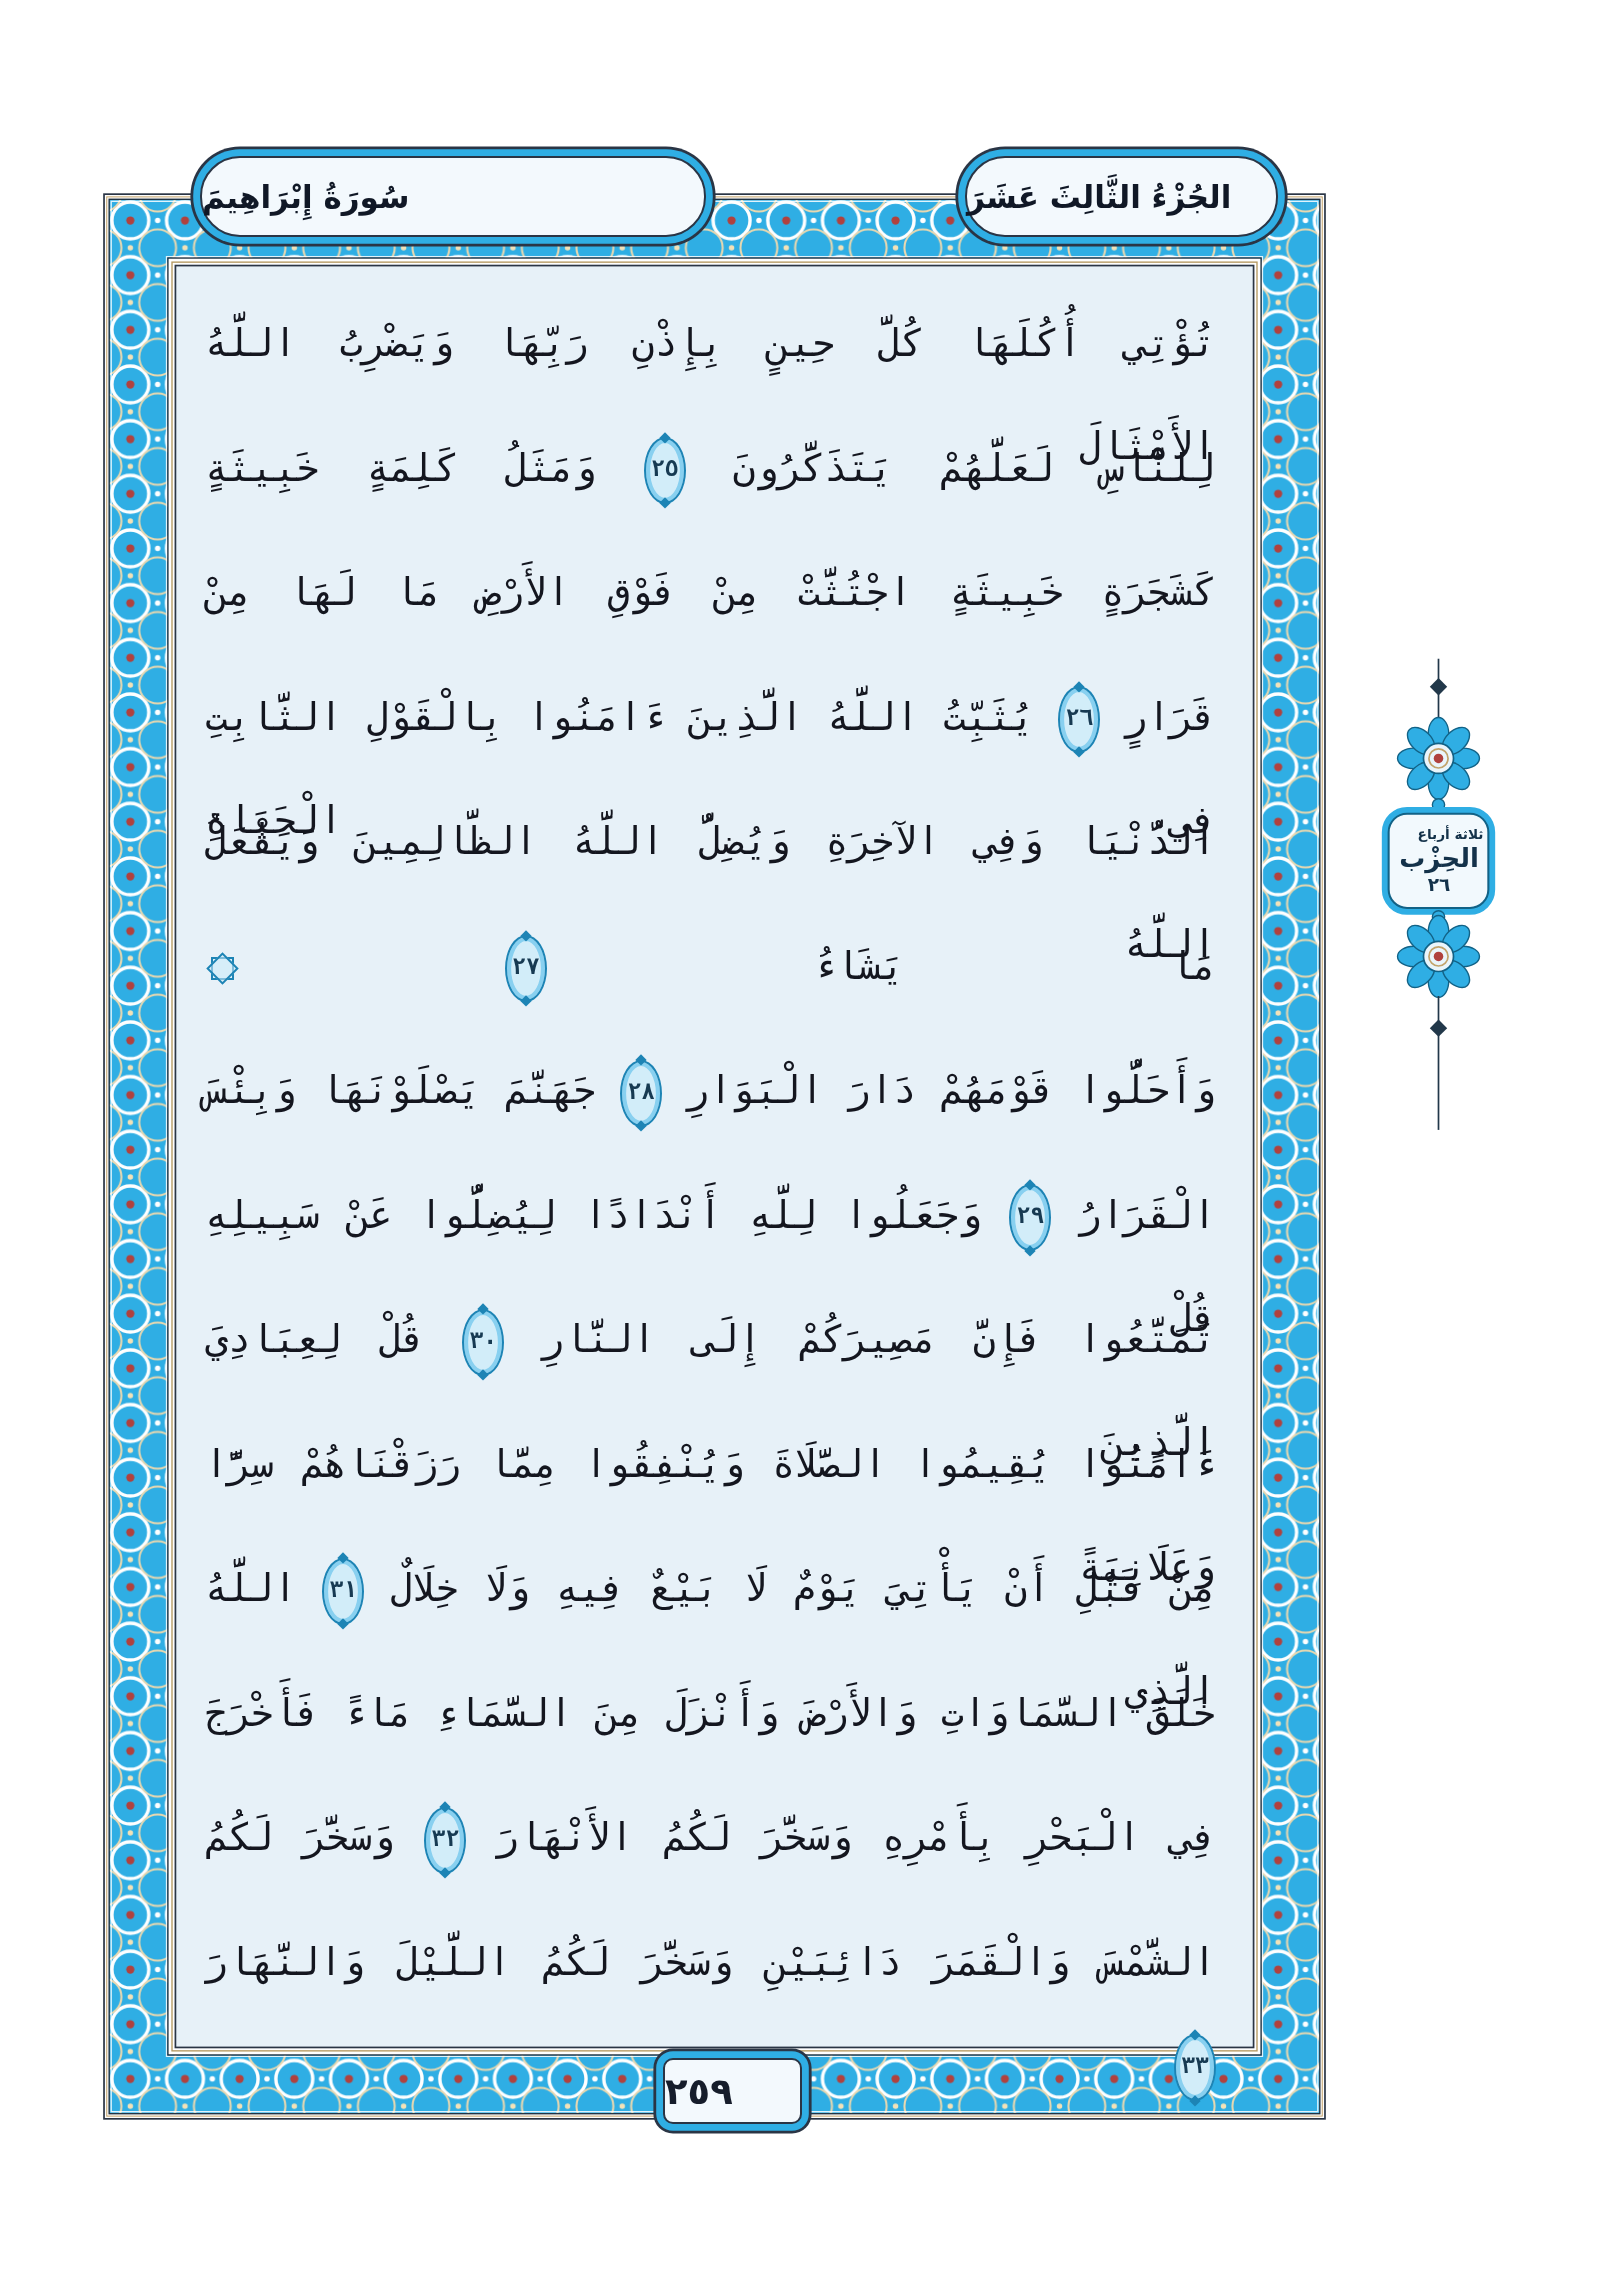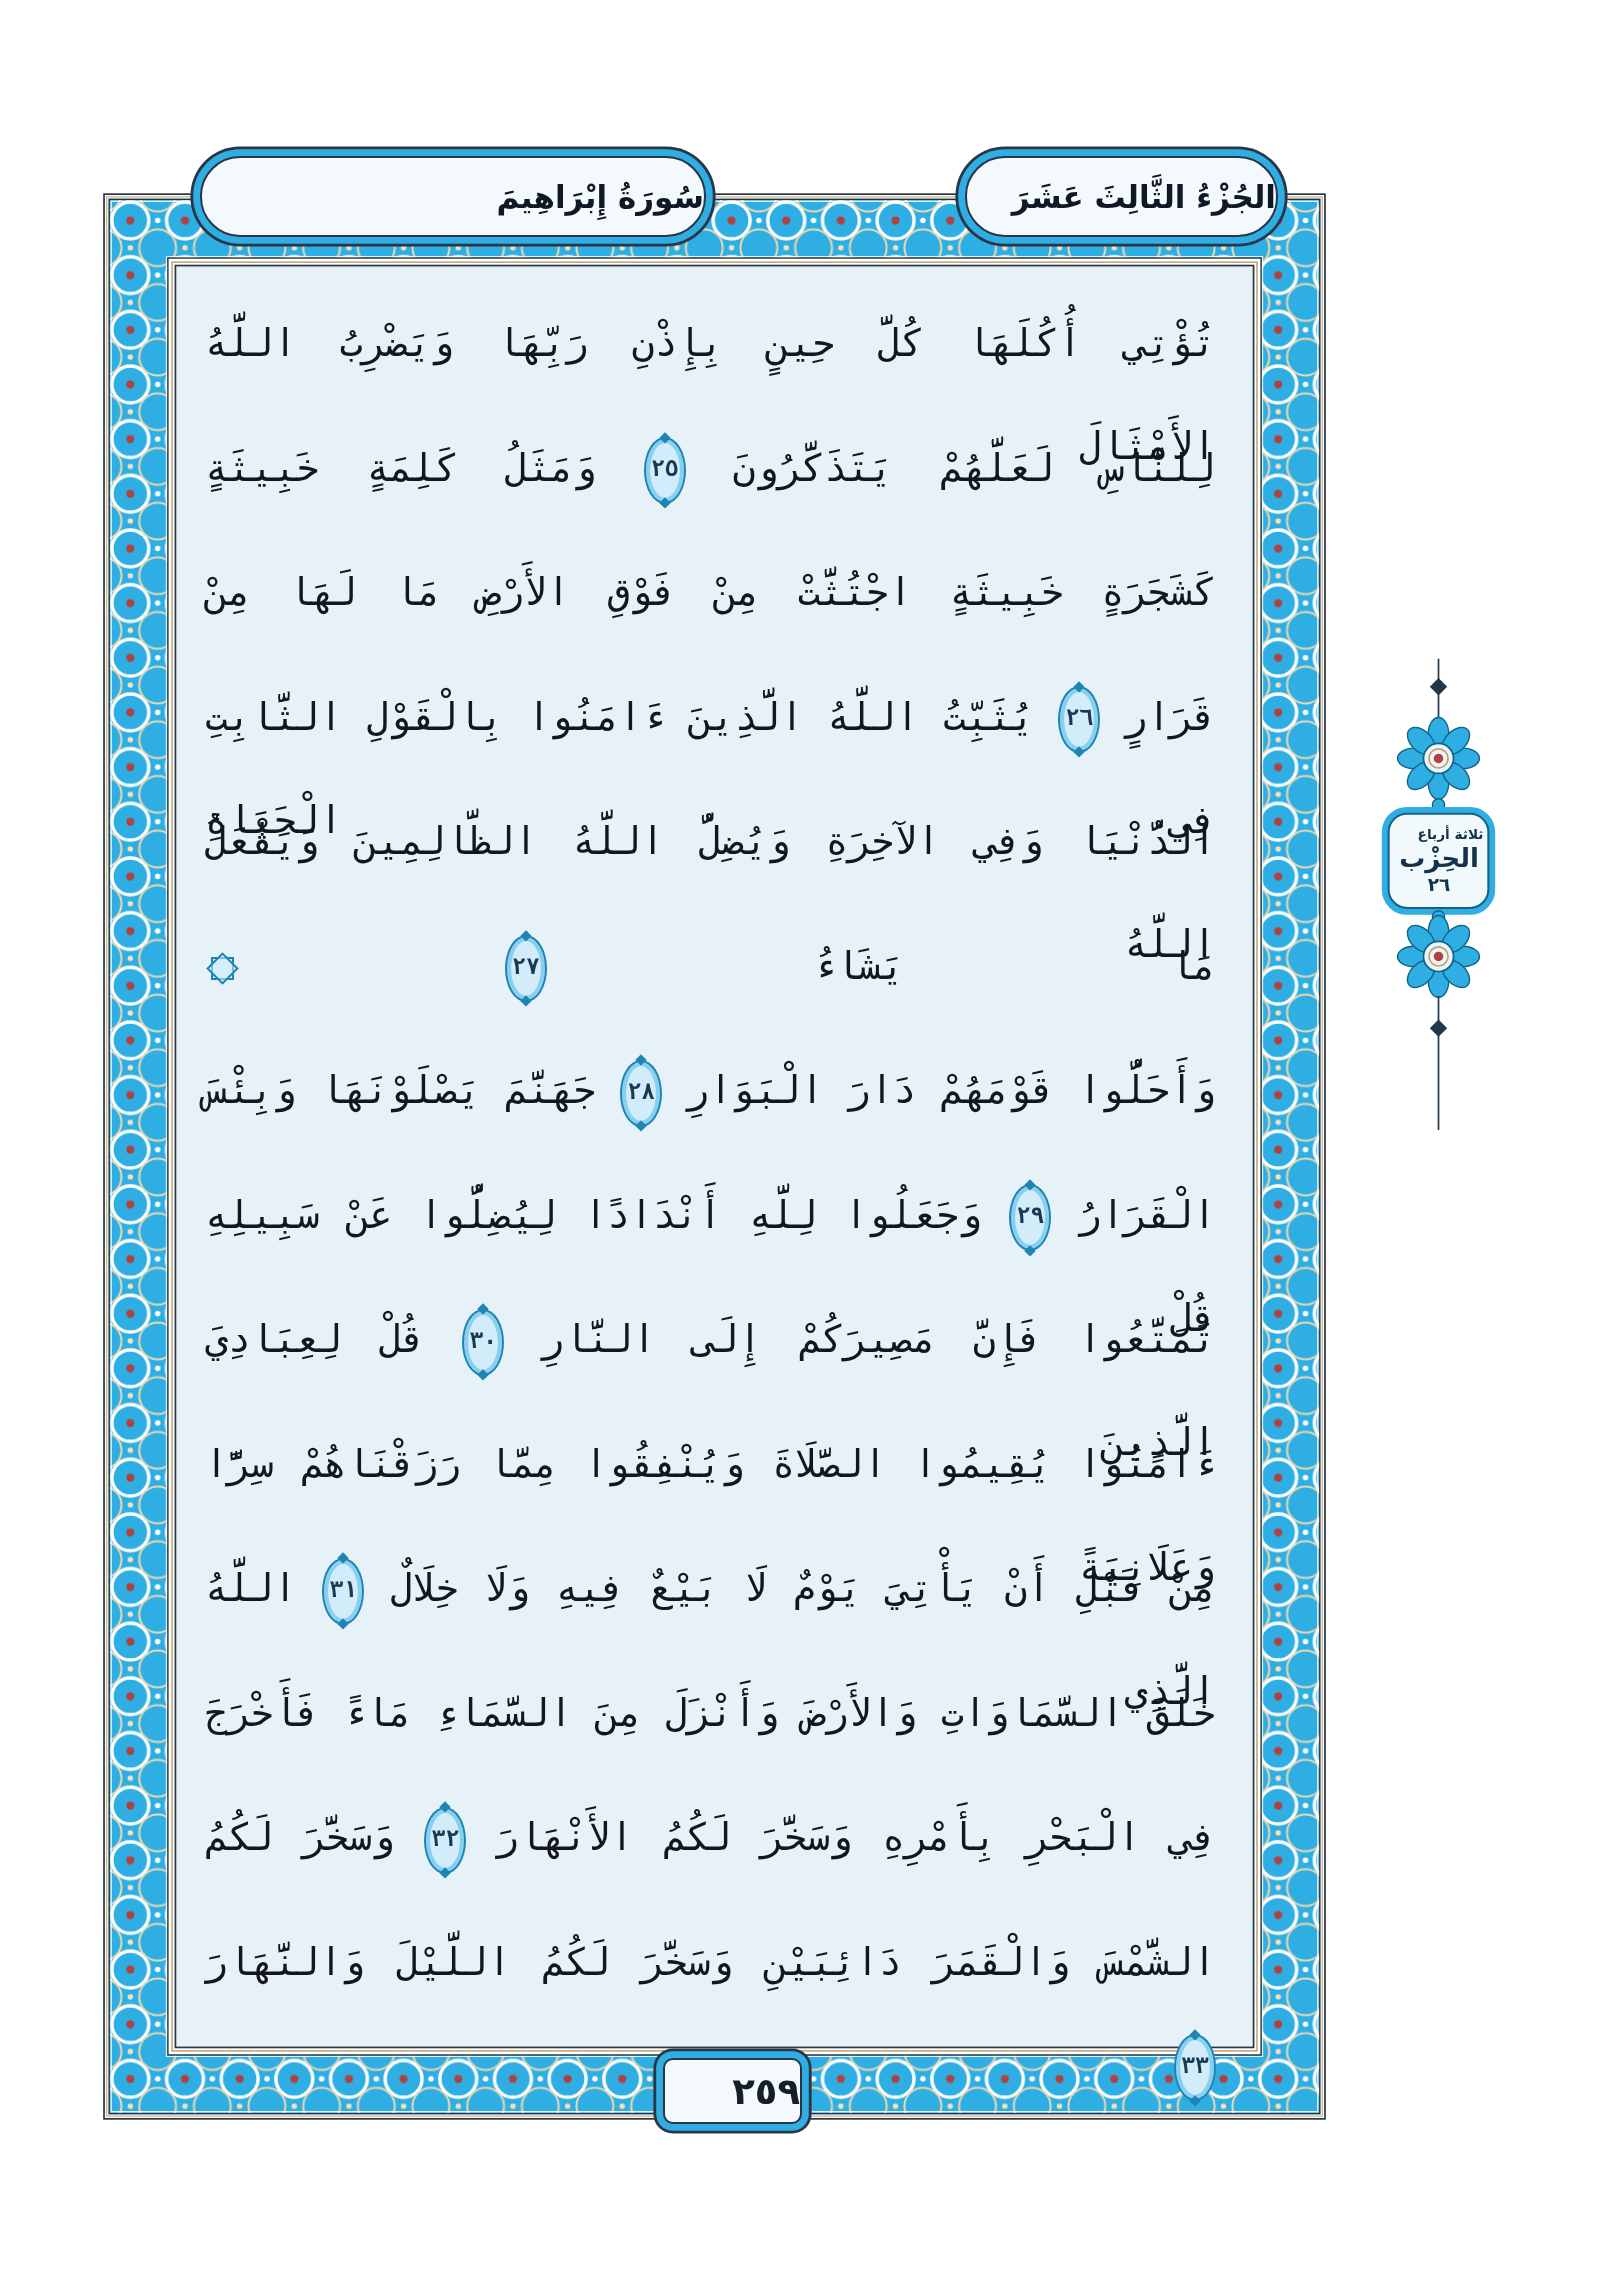--- a/index.html
+++ b/index.html
@@ -9,21 +9,21 @@
   *{box-sizing:border-box;}
   html,body{margin:0;padding:0;background:#ffffff;}
   body{font-family:"DejaVu Sans", sans-serif;}
   .canvas{position:relative;width:1600px;height:2295px;background:#ffffff;overflow:hidden;}
 
   
   .frame{position:absolute;left:103px;top:193px;width:1223px;height:1927px;}
 
   
   .cartouche{position:absolute;background:var(--cartouche-bg);border:2.1px solid var(--outline);
-    display:flex;align-items:center;justify-content:flex-end;
+    display:flex;align-items:center;justify-content:flex-start;
     box-shadow:0 0 0 6.8px var(--band),0 0 0 9.6px var(--outline);}
   .cartouche.surah{left:200px;top:156px;width:506px;height:81px;border-radius:40px;}
   .cartouche.juz{left:965px;top:156px;width:313px;height:81px;border-radius:40px;}
   .cartouche.pageno{left:663px;top:2058px;width:139px;height:66px;border-radius:10px;}
   .cartouche .label{font-size:31px;font-weight:700;color:#101826;white-space:nowrap;}
   .cartouche .pn{font-size:37px;font-weight:700;color:#161D2B;letter-spacing:2.7px;}
 
   
   .verse-lines{position:absolute;left:205px;top:294px;width:1011px;height:1722px;
     display:flex;flex-direction:column;justify-content:space-between;font-family:Liberation Mono, monospace;}

